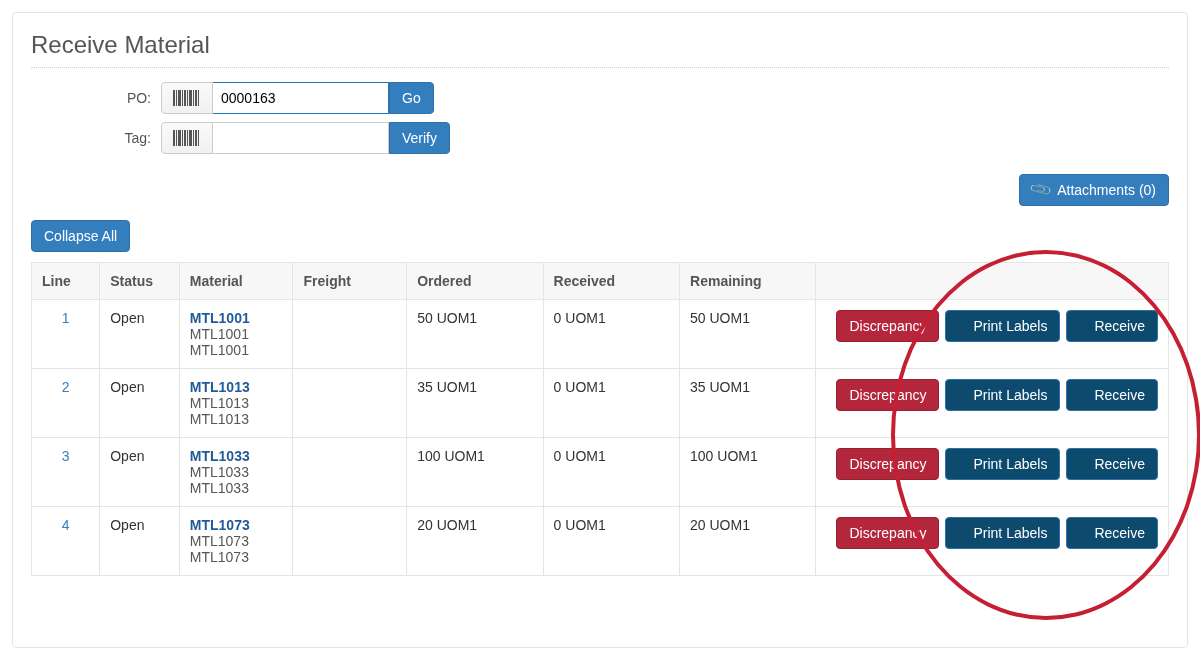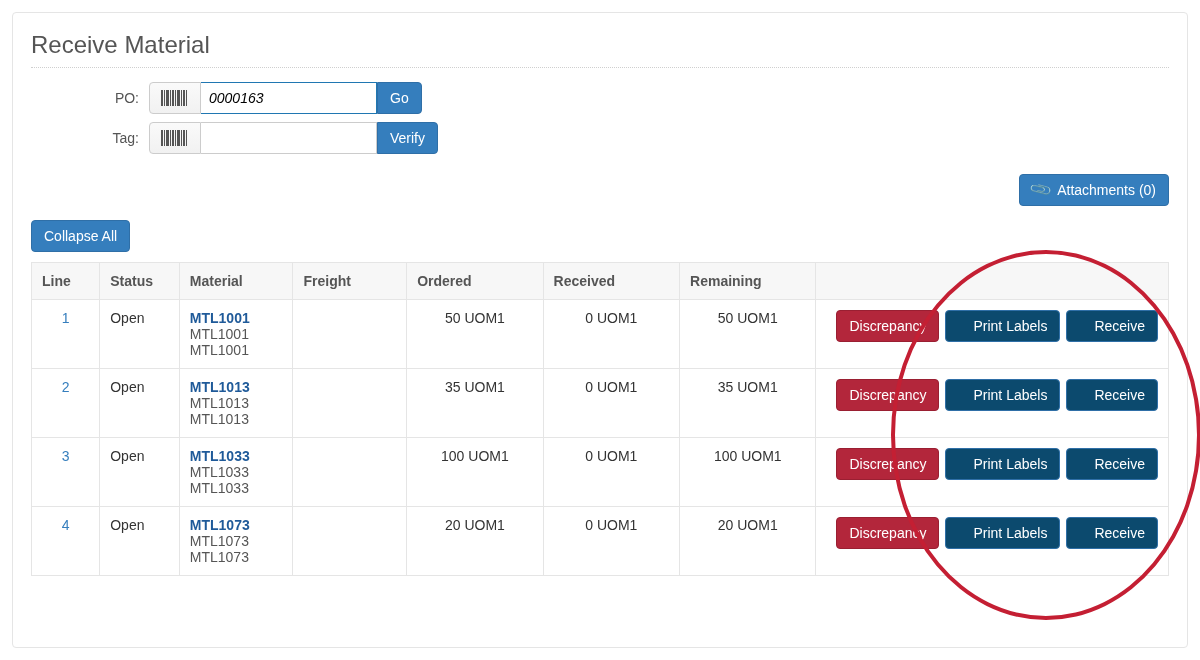--- a/index.html
+++ b/index.html
@@ -21,21 +21,21 @@
   h1.page-title {
     font-weight: 300;
     font-size: 24px;
     color: #555;
     margin: 0 0 8px 0;
   }
   .dotted-divider {
     border-top: 1px dotted #cfcfcf;
     margin-bottom: 14px;
   }
-  .form-rows { margin-left: 48px; }
+  .form-rows { margin-left: 60px; }
   .form-row {
     display: flex;
     align-items: center;
     margin-bottom: 8px;
   }
   .form-label {
     width: 70px;
     text-align: right;
     padding-right: 10px;
     color: #555;
@@ -73,21 +73,21 @@
   .barcode-glyph span:nth-child(10){width:1px}
   .input-group { display:flex; }
   .input-field {
     height: 32px;
     border: 1px solid #ccc;
     border-left: none;
     padding: 0 8px;
     font-size: 14px;
     outline: none;
   }
-  .po-field { width: 176px; border:1px solid #2077b2; border-left:none;font-style:italic; }
+  .po-field { width: 176px; border:1px solid #2077b2; border-left:none; }
   .loc-field { width: 214px; border-radius: 0 4px 4px 0;}
   .tag-field { width: 176px; }
   .btn {
     height: 32px;
     border: none;
     padding: 0 12px;
     font-size: 14px;
     cursor: pointer;
     color: #fff;
     border-radius: 0 4px 4px 0;
@@ -123,21 +123,21 @@
     color: #555;
   }
   .col-line    { width: 6%; }
   .col-status  { width: 7%; }
   .col-material{ width: 10%; }
   .col-freight { width: 10%; }
   .col-ordered { width: 12%; text-align:right;}
   .col-received{ width: 12%; text-align:right;}
   .col-remaining{width: 12%; text-align:right;}
   .col-actions { width: 31%; }
-  th.num, td.num { text-align:center; }
+  th.num, td.num { text-align:left; }
   td.line-cell { text-align:center; }
   .line-link { color:#357ebd; cursor:pointer; }
   .mat-link { color:#1f5a99; font-weight:700; cursor:pointer; }
   .mat-sub  { color:#555; }
   .row-actions {
     display:flex;
     justify-content:flex-end;
     gap:6px;
   }
   .btn-action {

